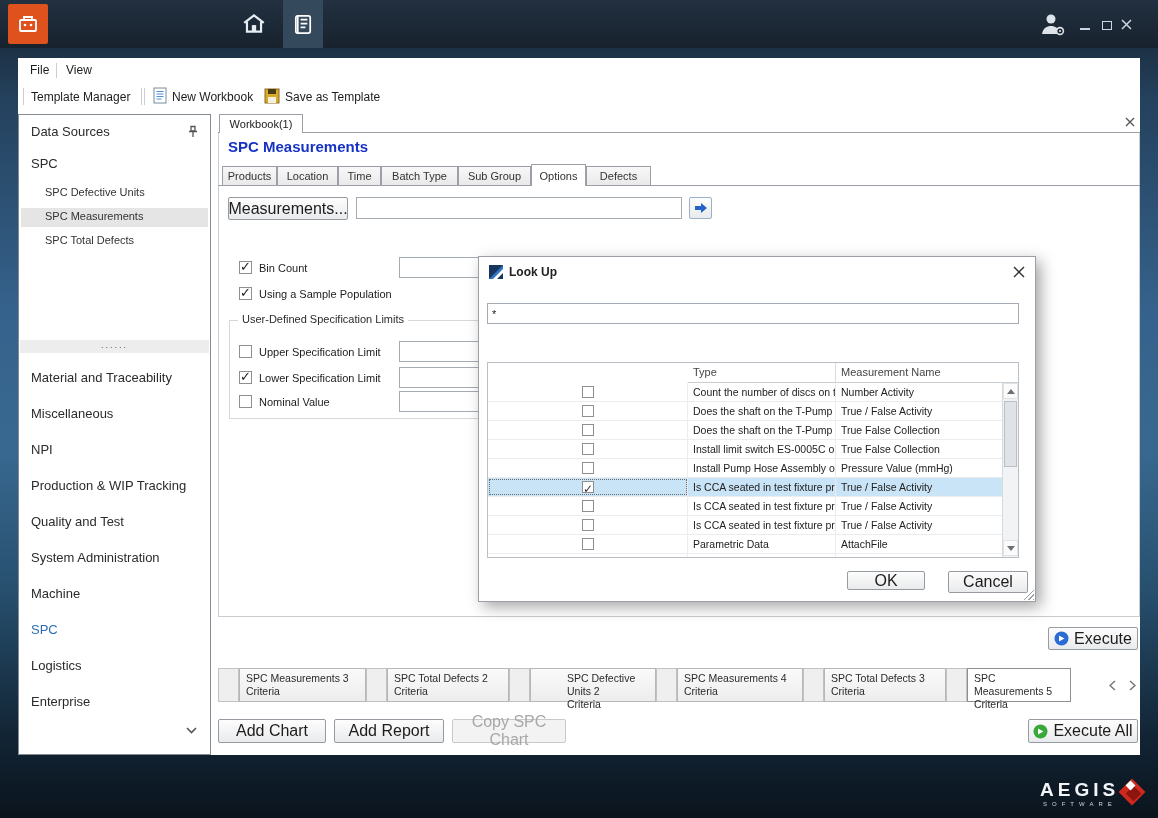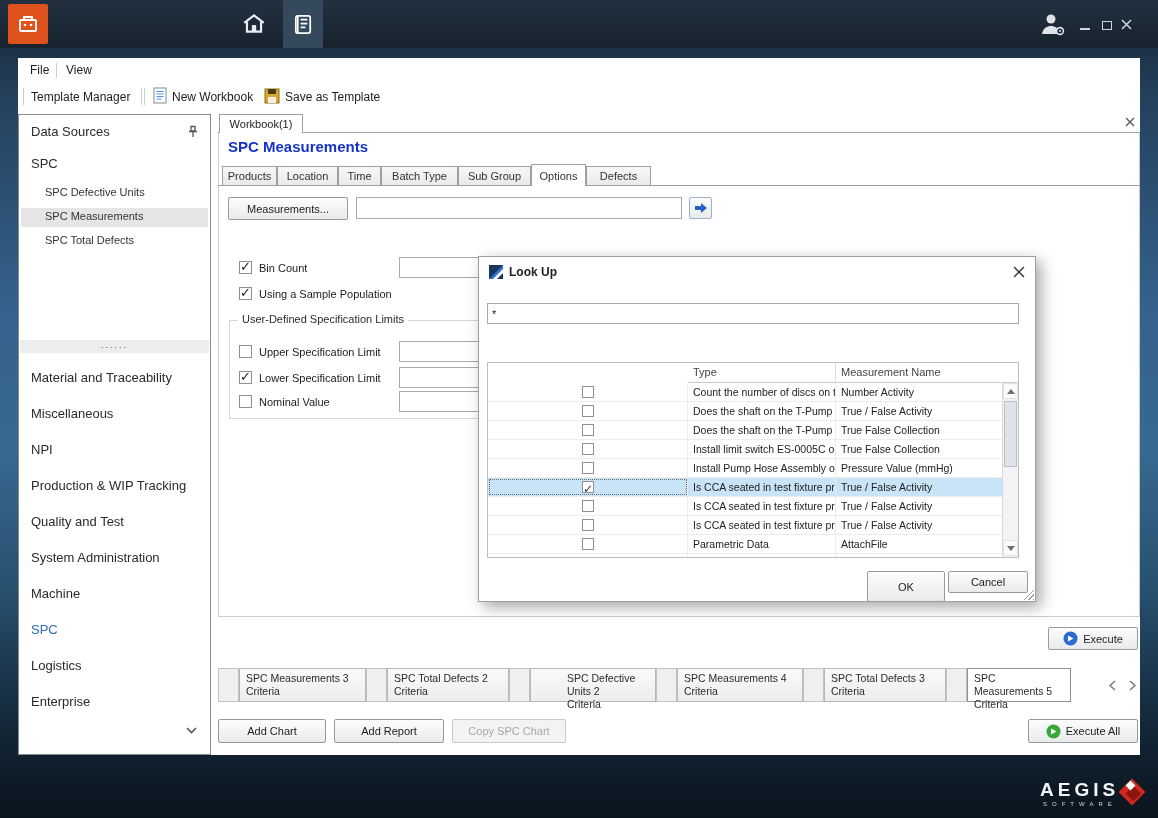--- a/index.html
+++ b/index.html
@@ -19,21 +19,21 @@
   .minbar{position:absolute;left:1080px;top:28px;width:10px;height:2px;background:#cdd6de;}
   .maxbox{position:absolute;left:1102px;top:21px;width:10px;height:9px;border:1.5px solid #cdd6de;}
 
   
   .panel{position:absolute;left:18px;top:58px;width:1122px;height:697px;background:#fff;}
 
   .menu-item{position:absolute;font-size:12px;color:#1c1c1c;padding:2px 6px;cursor:default;}
   .tsep{position:absolute;width:1px;background:#c9ced3;}
   .tool-label{position:absolute;font-size:12px;color:#1c1c1c;}
 
-  .btn{position:absolute;display:flex;align-items:center;justify-content:center;font-size:11px;color:#1c1c1c;
+  .btn{position:absolute;display:flex;align-items:center;justify-content:center;font-size:16px;color:#1c1c1c;
     background:linear-gradient(180deg,#fdfdfd,#e9eaec);border:1px solid #969ba1;border-radius:2px;cursor:default;}
   .btn.disabled{color:#a8a8a8;background:#f3f3f3;border-color:#c9c9c9;}
   .tinput{position:absolute;background:#fff;border:1px solid #a5abb2;font-size:11px;padding:0 4px;color:#222;font-family:inherit;}
 
   
   .sidebar{position:absolute;left:18px;top:114px;width:193px;height:641px;background:#fff;border:1px solid #848b92;}
   .side-title{position:absolute;left:12px;top:9px;font-size:13px;color:#2b2b2b;}
   .side-group{position:absolute;left:12px;font-size:13px;color:#2b2b2b;}
   .side-sub{position:absolute;left:26px;font-size:11px;color:#333;width:150px;}
   .side-hl{position:absolute;left:2px;width:187px;height:19px;background:#e5e5e5;}
@@ -352,21 +352,21 @@
         <div class="varrow" style="top:0;">
             <span class="tri-up"></span>
           </div>
         <div class="vthumb"></div>
         <div class="varrow" style="top:157px;">
             <span class="tri-down"></span>
           </div>
       </div>
     </div>
 
-    <button class="btn" style="left:388px;top:314px;width:78px;height:31px;">OK</button>
+    <button class="btn" style="left:368px;top:314px;width:78px;height:19px;">OK</button>
     <button class="btn" style="left:469px;top:314px;width:80px;height:22px;">Cancel</button>
     <div class="grip"></div>
   </div>
 
   <div class="fstub" style="left:218px;"></div>
   <div class="ftab" style="left:239px;width:127px;">
     <div>SPC Measurements 3</div>
     <div>Criteria</div>
   </div>
   <div class="fstub" style="left:366px;"></div>

